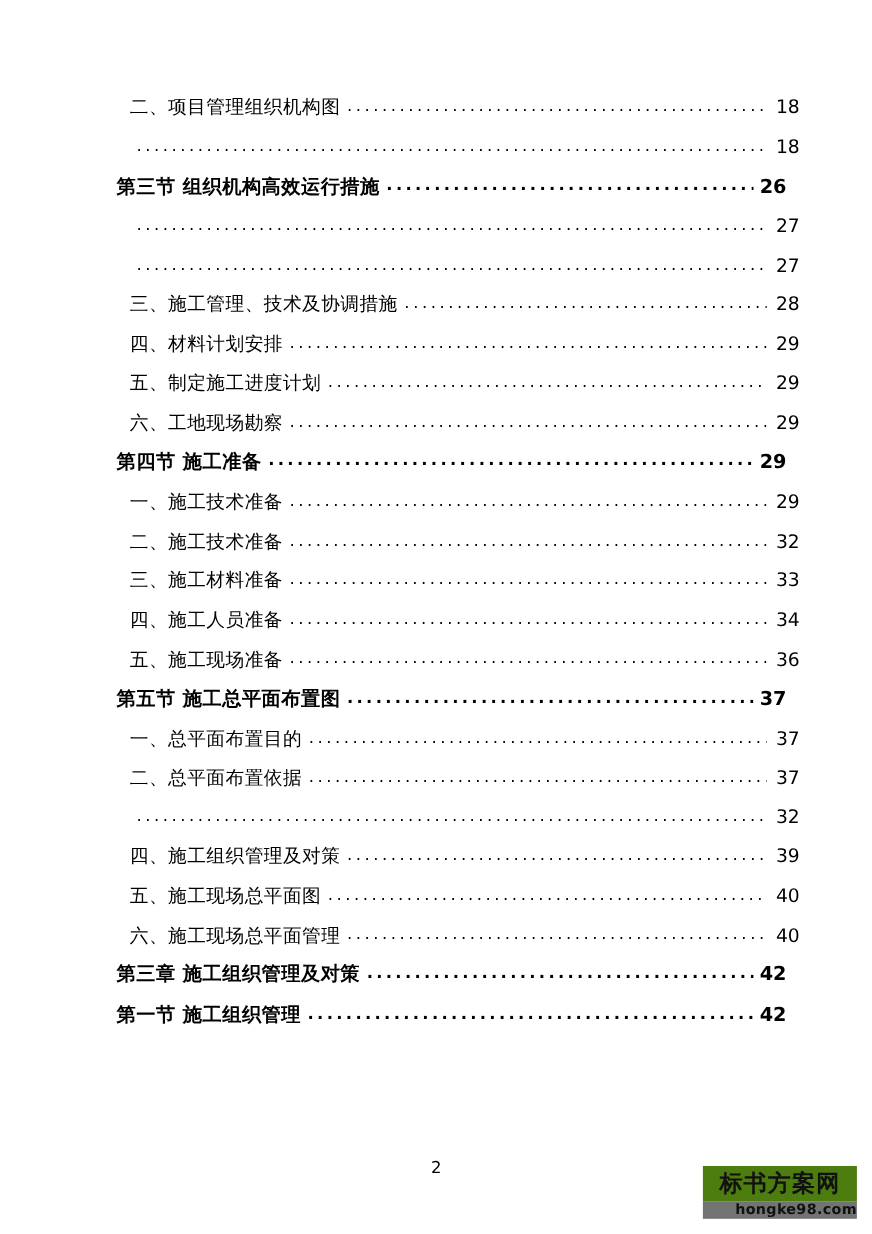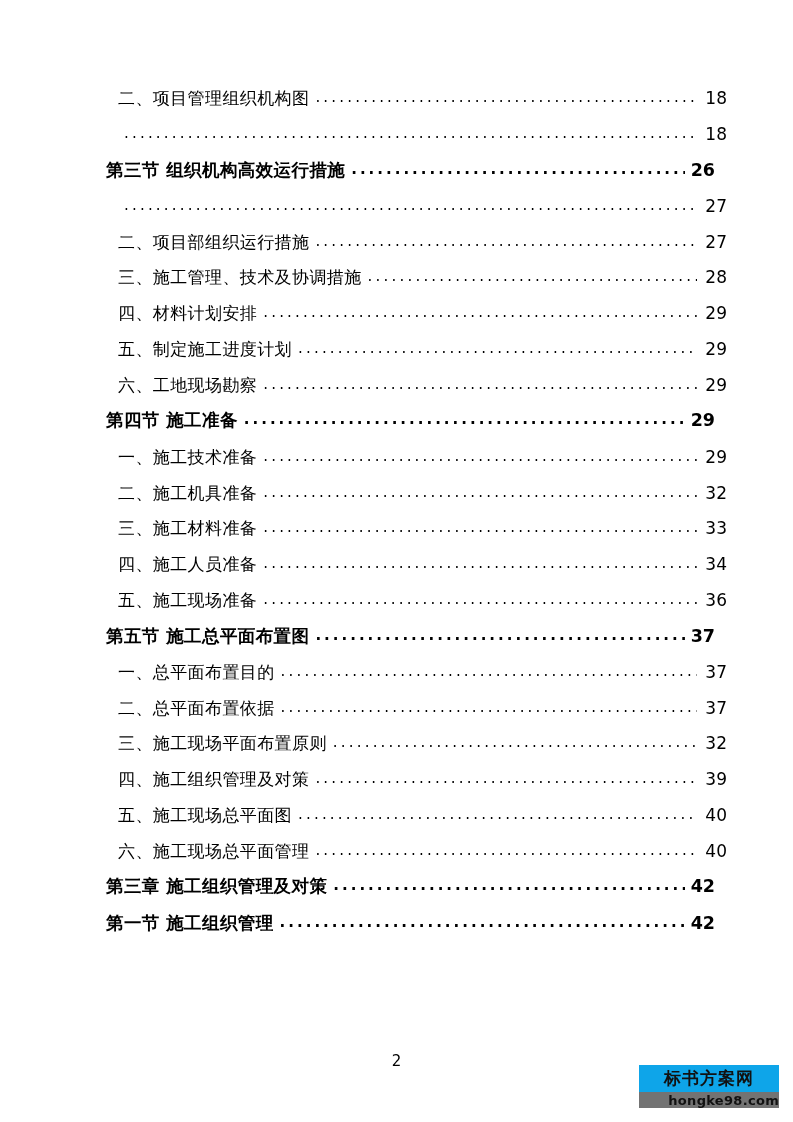--- a/index.html
+++ b/index.html
@@ -79,23 +79,23 @@
   }
   .watermark {
     position: absolute;
     right: 14px;
     bottom: 14px;
     width: 140px;
     text-align: center;
     font-family: "DejaVu Sans", "Liberation Sans", sans-serif;
   }
   .watermark-cn {
-    background: #0ea5e9;
+    background: #4d7c0f;
     color: #111;
-    font-size: 17px;
+    font-size: 21px;
     font-weight: bold;
     letter-spacing: 1px;
     padding: 2px 4px;
     display: block;
   }
   .watermark-url {
     display: block;
     background: #737373;
     color: #111;
     font-size: 13px;
@@ -122,21 +122,20 @@
       <div class="toc-entry level-1">
         <span class="toc-title">第三节 组织机构高效运行措施</span>
         <span class="toc-dots">........................................................................................</span>
         <span class="toc-page">26</span>
       </div>
       <div class="toc-entry level-2">
         <span class="toc-dots">........................................................................................</span>
         <span class="toc-page">27</span>
       </div>
       <div class="toc-entry level-2">
-        <span class="toc-title">二、项目部组织运行措施</span>
         <span class="toc-dots">........................................................................................</span>
         <span class="toc-page">27</span>
       </div>
       <div class="toc-entry level-2">
         <span class="toc-title">三、施工管理、技术及协调措施</span>
         <span class="toc-dots">........................................................................................</span>
         <span class="toc-page">28</span>
       </div>
       <div class="toc-entry level-2">
         <span class="toc-title">四、材料计划安排</span>
@@ -157,21 +156,21 @@
         <span class="toc-title">第四节 施工准备</span>
         <span class="toc-dots">........................................................................................</span>
         <span class="toc-page">29</span>
       </div>
       <div class="toc-entry level-2">
         <span class="toc-title">一、施工技术准备</span>
         <span class="toc-dots">........................................................................................</span>
         <span class="toc-page">29</span>
       </div>
       <div class="toc-entry level-2">
-        <span class="toc-title">二、施工机具准备</span>
+        <span class="toc-title">二、施工技术准备</span>
         <span class="toc-dots">........................................................................................</span>
         <span class="toc-page">32</span>
       </div>
       <div class="toc-entry level-2">
         <span class="toc-title">三、施工材料准备</span>
         <span class="toc-dots">........................................................................................</span>
         <span class="toc-page">33</span>
       </div>
       <div class="toc-entry level-2">
         <span class="toc-title">四、施工人员准备</span>
@@ -192,21 +191,20 @@
         <span class="toc-title">一、总平面布置目的</span>
         <span class="toc-dots">........................................................................................</span>
         <span class="toc-page">37</span>
       </div>
       <div class="toc-entry level-2">
         <span class="toc-title">二、总平面布置依据</span>
         <span class="toc-dots">........................................................................................</span>
         <span class="toc-page">37</span>
       </div>
       <div class="toc-entry level-2">
-        <span class="toc-title">三、施工现场平面布置原则</span>
         <span class="toc-dots">........................................................................................</span>
         <span class="toc-page">32</span>
       </div>
       <div class="toc-entry level-2">
         <span class="toc-title">四、施工组织管理及对策</span>
         <span class="toc-dots">........................................................................................</span>
         <span class="toc-page">39</span>
       </div>
       <div class="toc-entry level-2">
         <span class="toc-title">五、施工现场总平面图</span>

